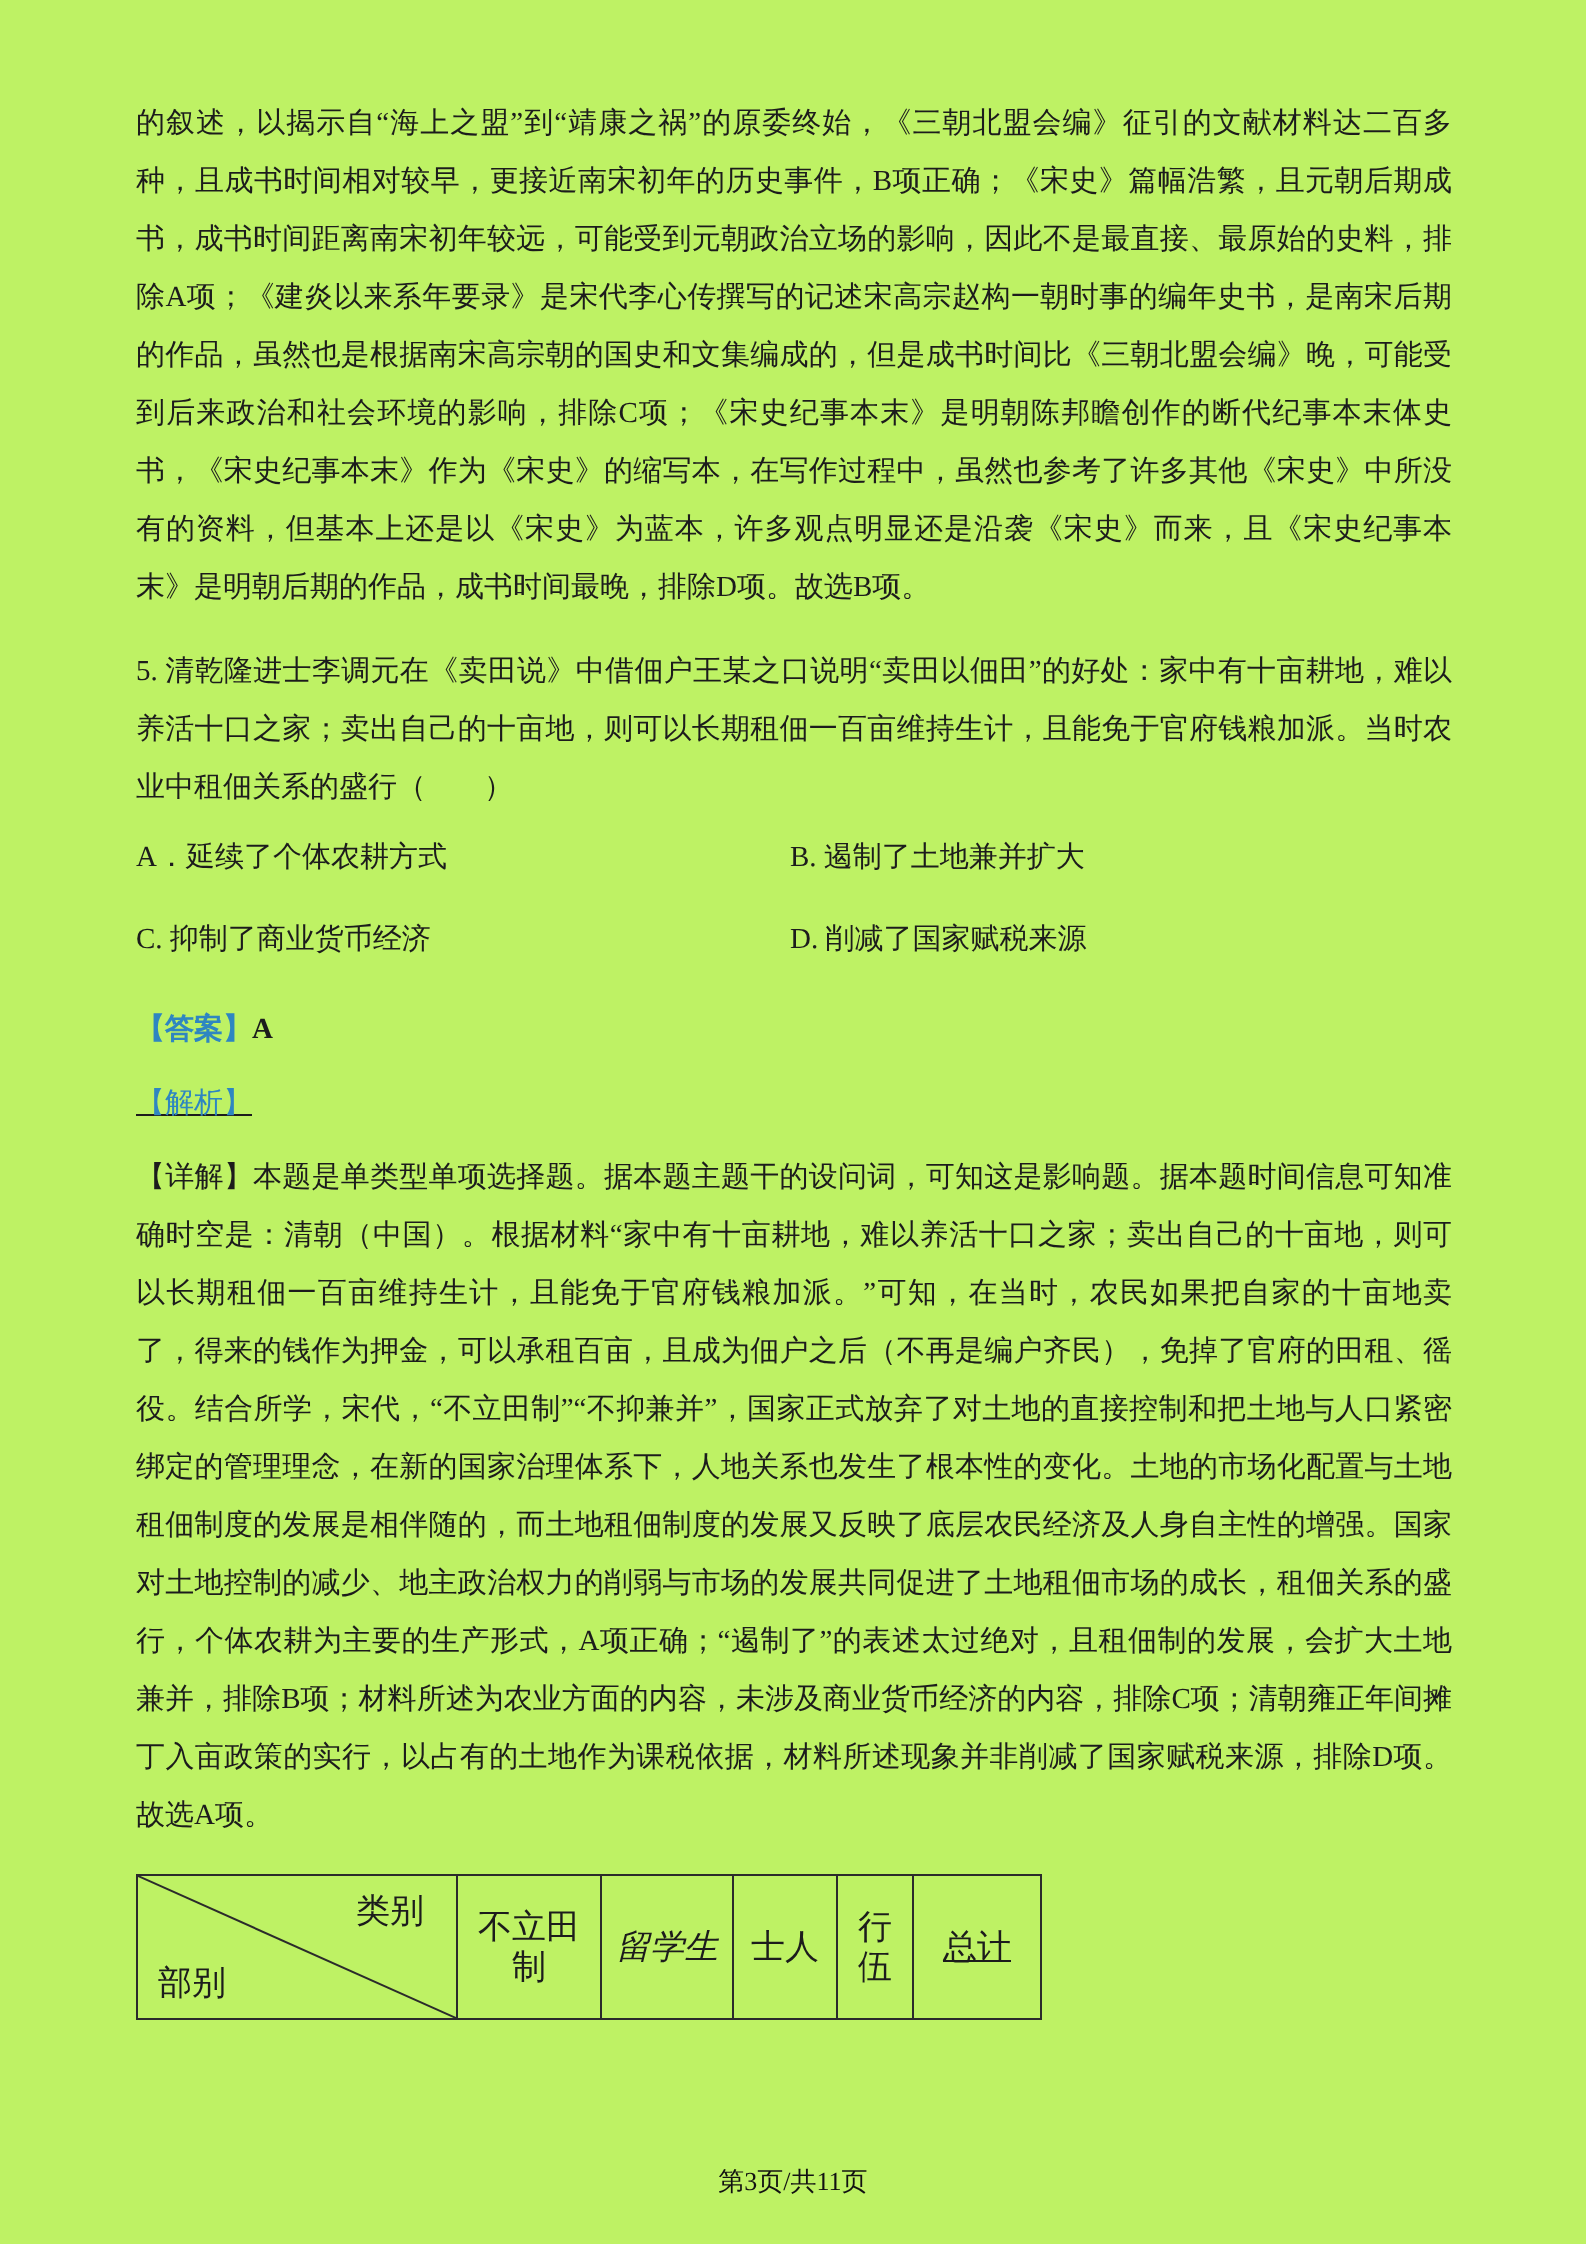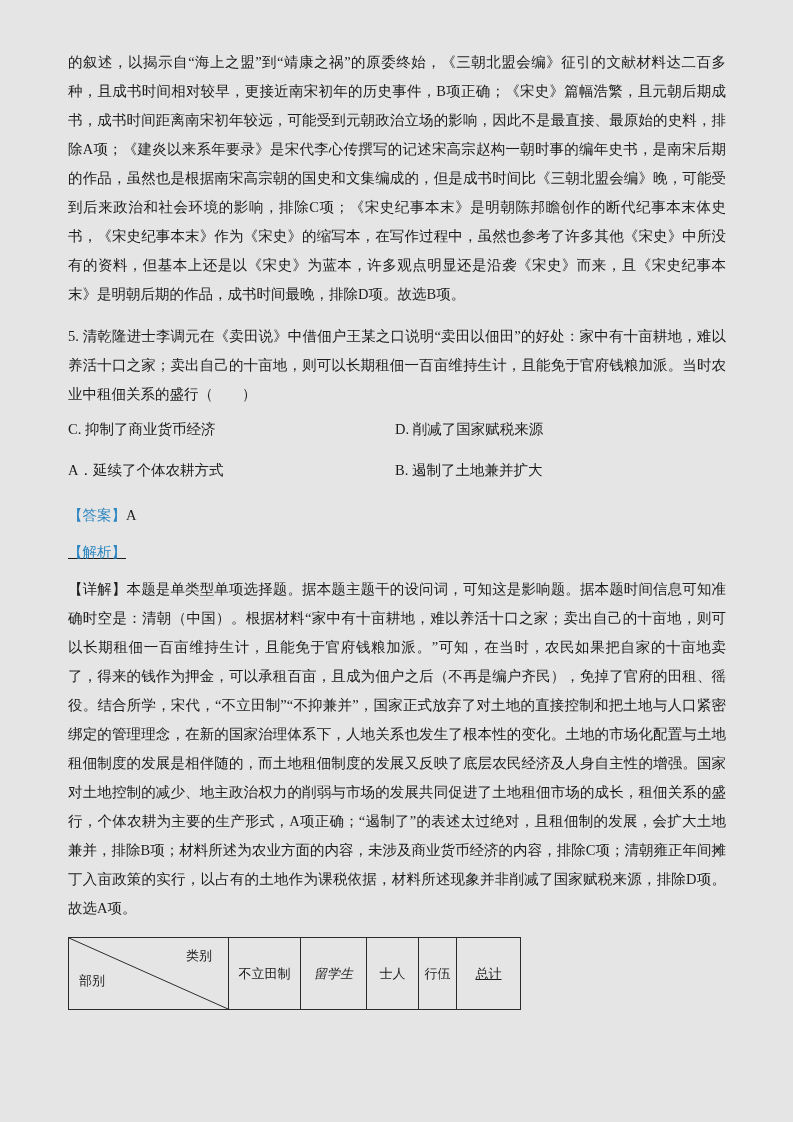--- a/index.html
+++ b/index.html
@@ -1,69 +1,69 @@
 <!DOCTYPE html>
 <html><head>
 <meta charset="utf-8">
 <style>
   * { box-sizing: border-box; }
   html, body { margin: 0; padding: 0; background: #ffffff; }
   .page {
-    width: 793px; height: 1122px; background: #e5e5e5; position: relative;
+    width: 793px; height: 1122px; background: #bef264; position: relative;
     font-family: "Liberation Serif", "DejaVu Serif", serif;
     color: #1c1c1c; overflow: hidden;
   }
   .content {
     position: absolute; top: 48px; left: 68px; width: 658px;
     font-size: 14.5px; line-height: 29px; text-align: justify;
   }
   .para { margin: 0 0 13px 0; }
   .q-stem { margin: 0 0 6px 0; }
   .options { margin: 6px 0 16px 0; }
   .option-row { display: flex; margin-bottom: 12px; }
   .option-row .opt-left { width: 327px; flex: 0 0 327px; }
   .option-row .opt-right { flex: 1; }
   .blue { color: #2E86C1; }
-  .answer-line { margin: 15px 0 8px 0; }
+  .answer-line { margin: 15px 0 8px 0; font-weight: bold; }
   .analysis-line { margin: 0 0 8px 0; text-decoration: underline; }
   .detail-para { margin: 0 0 14px 0; }
   table.src-table { border-collapse: collapse; margin-top: 8px; table-layout: fixed; }
   .src-table td {
     border: 1.3px solid #2b2b2b; height: 72px; text-align: center;
-    vertical-align: middle; font-size: 13px; padding: 0 4px; line-height: 20px;
+    vertical-align: middle; font-size: 17px; padding: 0 4px; line-height: 20px;
   }
   .diag-cell { width: 160px; position: relative; padding: 0; }
   .c-w1 { width: 72px; } .c-w2 { width: 66px; font-style: italic; } .c-w3 { width: 52px; margin-left: 20px; }
   .c-w4 { width: 38px; } .c-w5 { width: 64px; text-decoration: underline; }
   .diag-svg { position: absolute; top: 0; left: 0; width: 100%; height: 100%; display: block; }
   .corner-top { position: absolute; top: 9px; right: 16px; line-height: 18px; }
-  .corner-bottom { position: absolute; bottom: 18px; left: 10px; line-height: 18px; font-family: Liberation Mono, monospace; }
+  .corner-bottom { position: absolute; bottom: 8px; left: 10px; line-height: 18px; }
   .footer {
     position: absolute; bottom: 22px; left: 0; width: 100%;
     text-align: center; font-size: 13px; color: #111;
   }
 </style>
 </head>
 <body>
 
 <div class="page">
   <div class="content">
 
     <p class="para">的叙述，以揭示自“海上之盟”到“靖康之祸”的原委终始，《三朝北盟会编》征引的文献材料达二百多种，且成书时间相对较早，更接近南宋初年的历史事件，B项正确；《宋史》篇幅浩繁，且元朝后期成书，成书时间距离南宋初年较远，可能受到元朝政治立场的影响，因此不是最直接、最原始的史料，排除A项；《建炎以来系年要录》是宋代李心传撰写的记述宋高宗赵构一朝时事的编年史书，是南宋后期的作品，虽然也是根据南宋高宗朝的国史和文集编成的，但是成书时间比《三朝北盟会编》晚，可能受到后来政治和社会环境的影响，排除C项；《宋史纪事本末》是明朝陈邦瞻创作的断代纪事本末体史书，《宋史纪事本末》作为《宋史》的缩写本，在写作过程中，虽然也参考了许多其他《宋史》中所没有的资料，但基本上还是以《宋史》为蓝本，许多观点明显还是沿袭《宋史》而来，且《宋史纪事本末》是明朝后期的作品，成书时间最晚，排除D项。故选B项。</p>
 
     <p class="para q-stem">5. 清乾隆进士李调元在《卖田说》中借佃户王某之口说明“卖田以佃田”的好处：家中有十亩耕地，难以养活十口之家；卖出自己的十亩地，则可以长期租佃一百亩维持生计，且能免于官府钱粮加派。当时农业中租佃关系的盛行（　　）</p>
 
     <div class="options">
       <div class="option-row">
+        <span class="opt-left">A．延续了个体农耕方式</span>
+        <span class="opt-right">B. 遏制了土地兼并扩大</span>
+      </div>
+      <div class="option-row">
         <span class="opt-left">C. 抑制了商业货币经济</span>
         <span class="opt-right">D. 削减了国家赋税来源</span>
-      </div>
-      <div class="option-row">
-        <span class="opt-left">A．延续了个体农耕方式</span>
-        <span class="opt-right">B. 遏制了土地兼并扩大</span>
       </div>
     </div>
 
     <p class="answer-line">
       <span class="blue">【答案】</span><span>A</span>
     </p>
 
     <p class="analysis-line">
       <span class="blue">【解析】</span>
     </p>
@@ -85,13 +85,14 @@
           <td class="c-w2">留学生</td>
           <td class="c-w3">士人</td>
           <td class="c-w4">行伍</td>
           <td class="c-w5">总计</td>
         </tr>
       </tbody>
     </table>
 
   </div>
 
+  <div class="footer">第3页/共11页</div>
 </div>
 
 </body></html>

